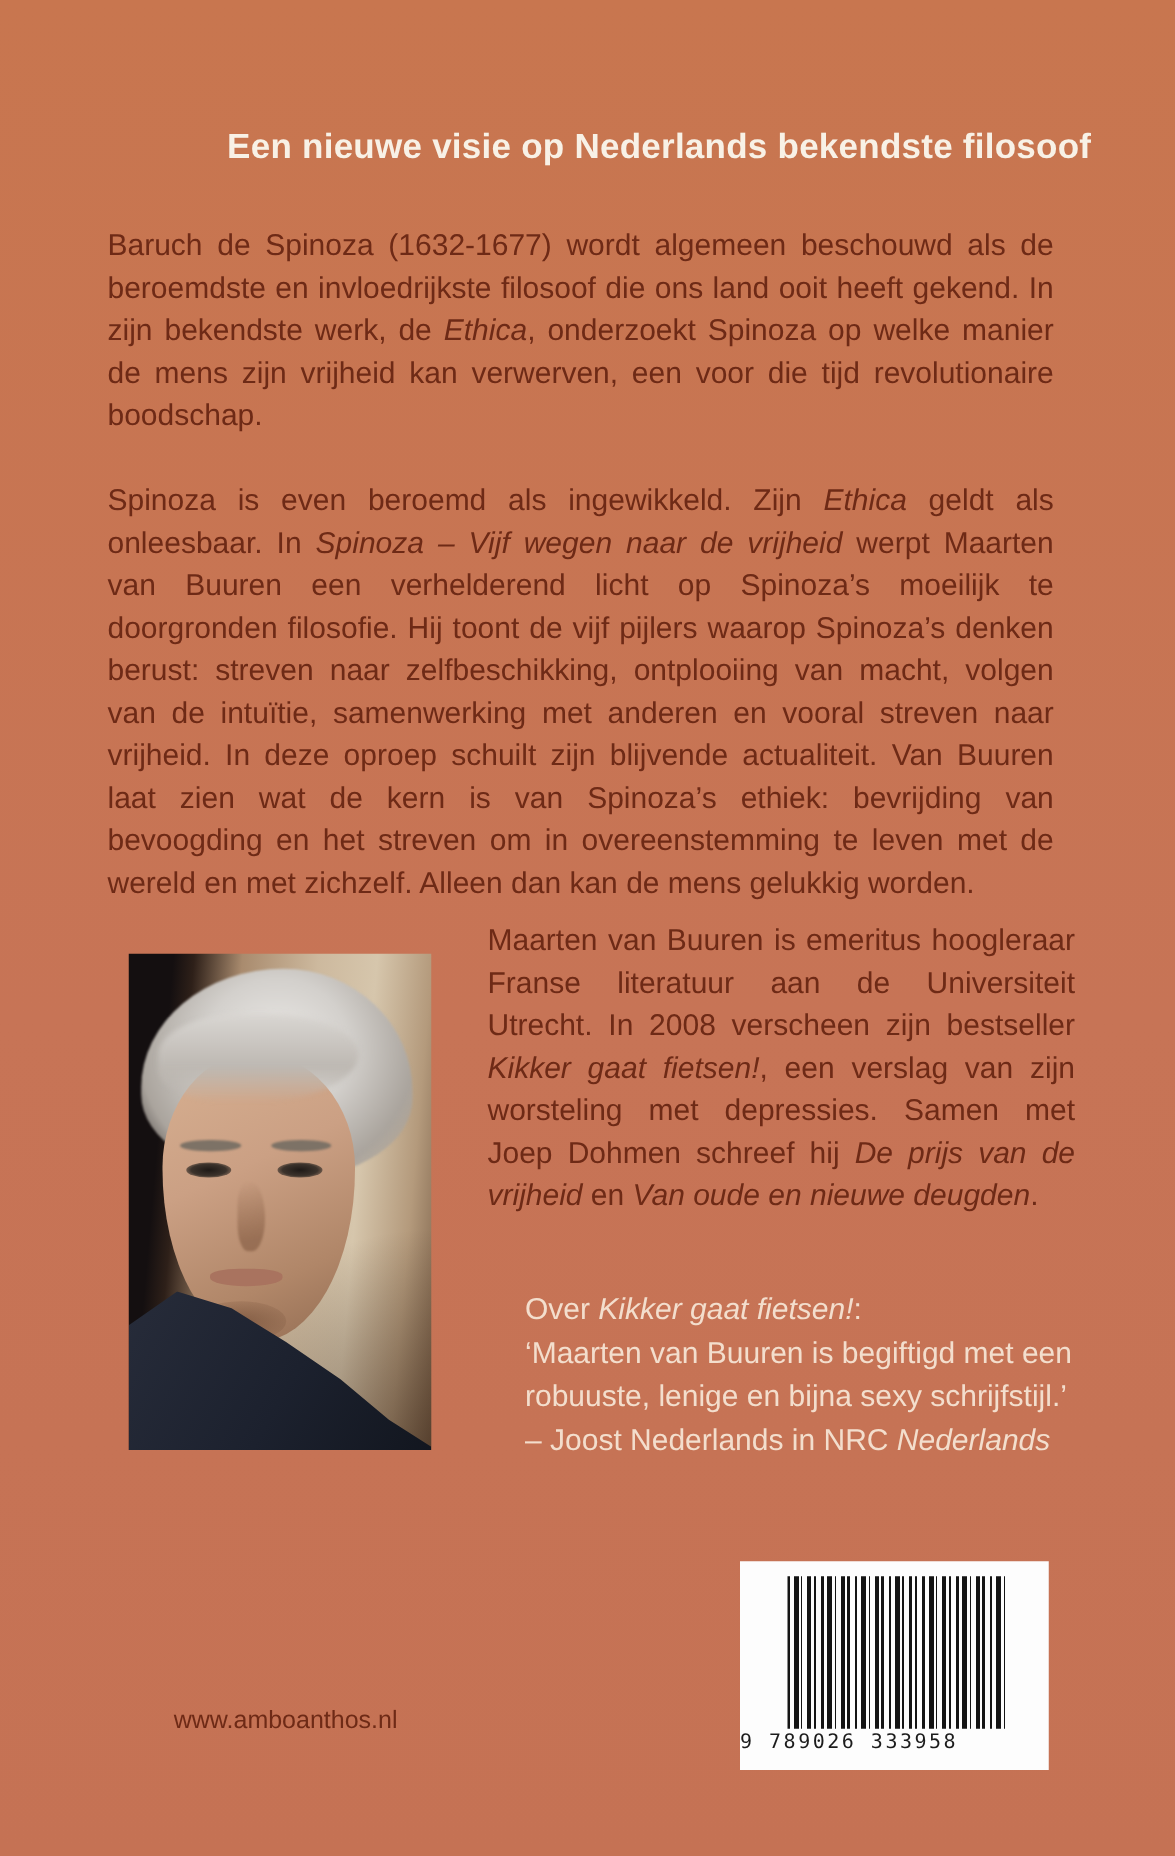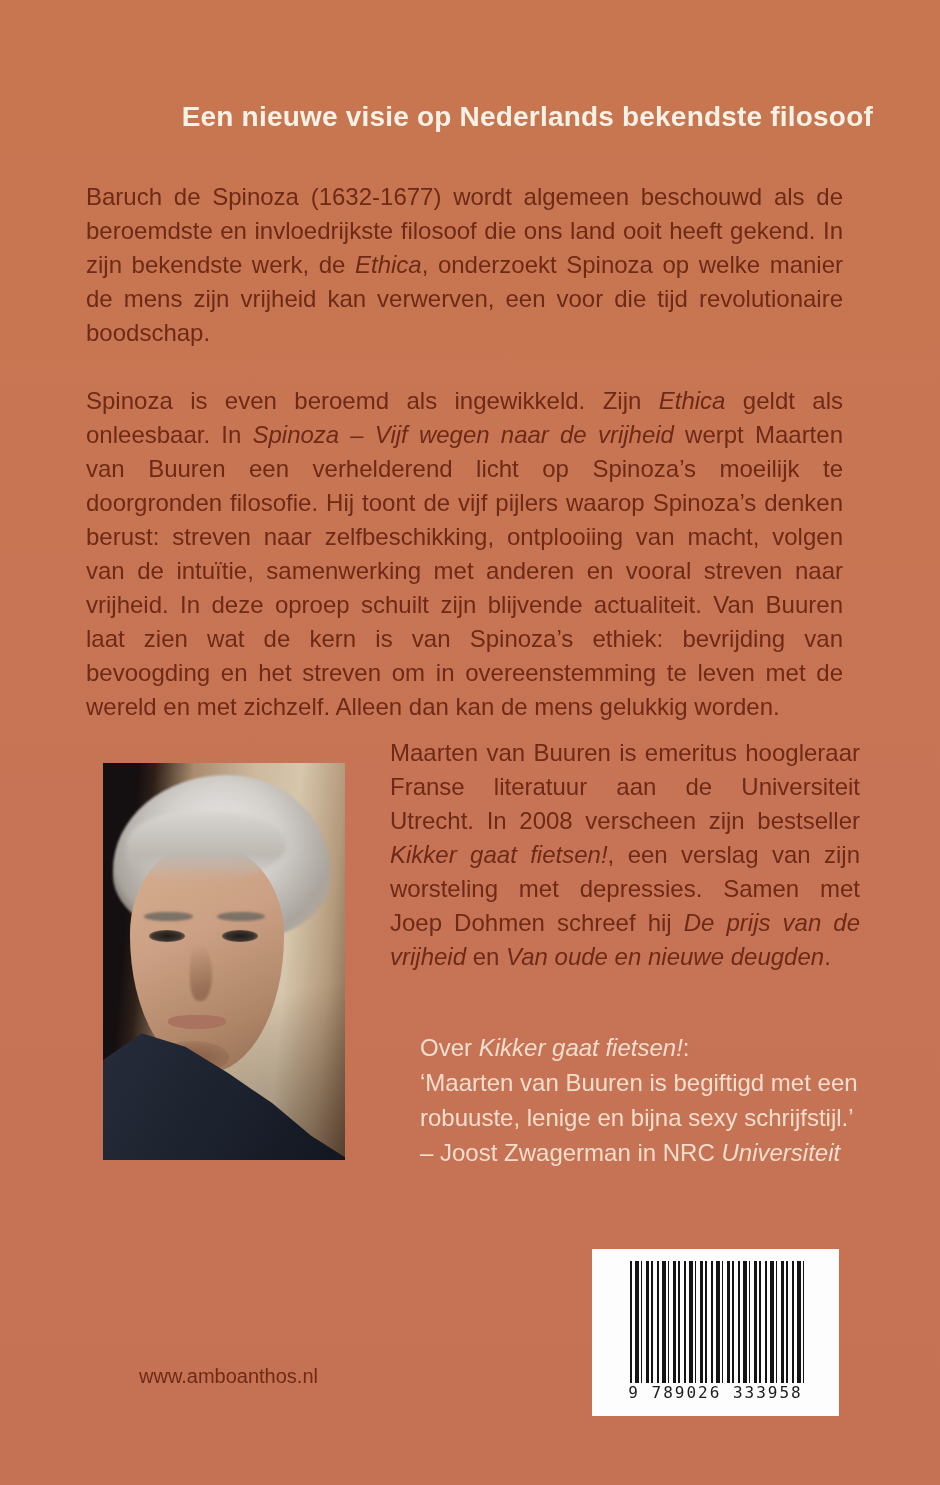--- a/index.html
+++ b/index.html
@@ -125,21 +125,20 @@
     background: repeating-linear-gradient(90deg,
       #141414 0 2px,  #fdfdfd 2px 5px,
       #141414 5px 9px, #fdfdfd 9px 11px,
       #141414 11px 12px, #fdfdfd 12px 16px,
       #141414 16px 19px, #fdfdfd 19px 21px,
       #141414 21px 23px, #fdfdfd 23px 27px);
   }
   #barcode-number {
     position: absolute;
     left: 0; top: 134px; width: 100%;
-    text-align: center;
     font-family: "DejaVu Sans Mono", monospace;
     font-size: 16px; letter-spacing: 2px;
     color: #1c1c1c;
   }
 
   
   #websites {
     left: 103px; top: 1362px;
     font-size: 20px; line-height: 28px;
     color: #6e2a16;
@@ -170,21 +169,21 @@
     <div id="lips" class="ph"></div>
     <div id="chin-shadow" class="ph"></div>
     <div id="shirt" class="ph"></div>
   </div>
 
   <div id="bio" class="abs"><span>Maarten van Buuren is emeritus hoogleraar Franse literatuur aan de Universiteit Utrecht. In 2008 verscheen zijn bestseller </span><i>Kikker gaat fietsen!</i><span>, een verslag van zijn worsteling met depressies. Samen met Joep Dohmen schreef hij </span><i>De prijs van de vrijheid</i><span> en </span><i>Van oude en nieuwe deugden</i><span>.</span></div>
 
   <div id="quote" class="abs">
     <div><span>Over </span><i>Kikker gaat fietsen!</i><span>:</span></div>
     <div><span>‘Maarten van Buuren is begiftigd met een robuuste, lenige en bijna sexy schrijfstijl.’</span></div>
-    <div><span>– Joost Zwagerman in NRC </span><i>Universiteit</i></div>
+    <div><span>– Joost Nederlands in NRC </span><i>Nederlands</i></div>
   </div>
 
   <div id="barcode-box" class="abs">
     <div id="barcode-bars"></div>
     <div id="barcode-number">9 789026 333958</div>
   </div>
 
   <div id="websites" class="abs">
     <div>www.amboanthos.nl</div>
   </div>

